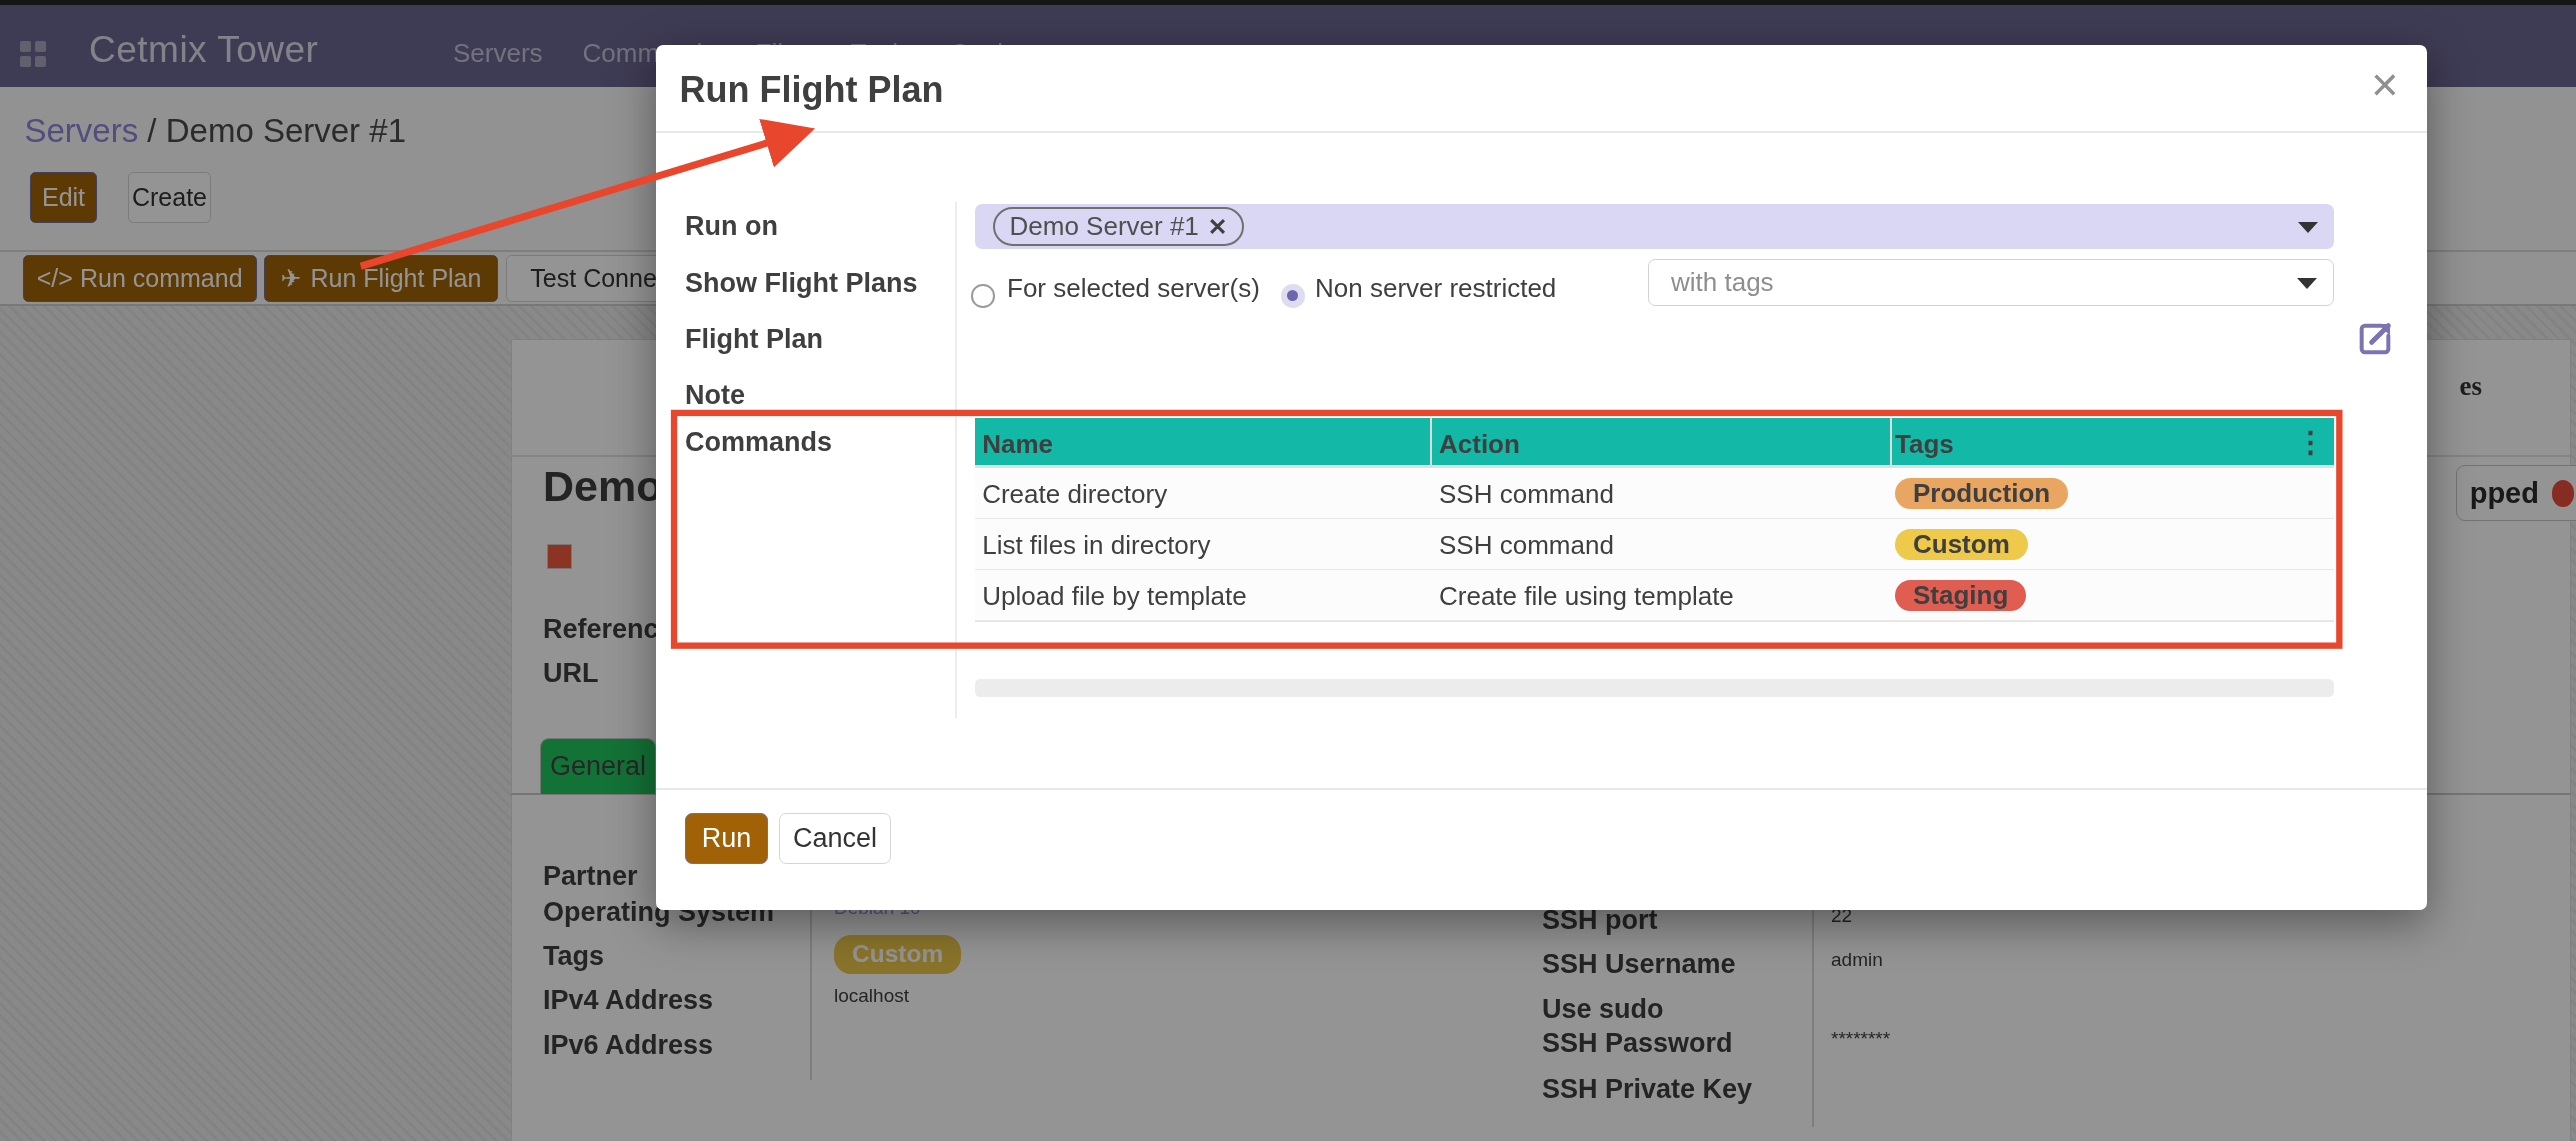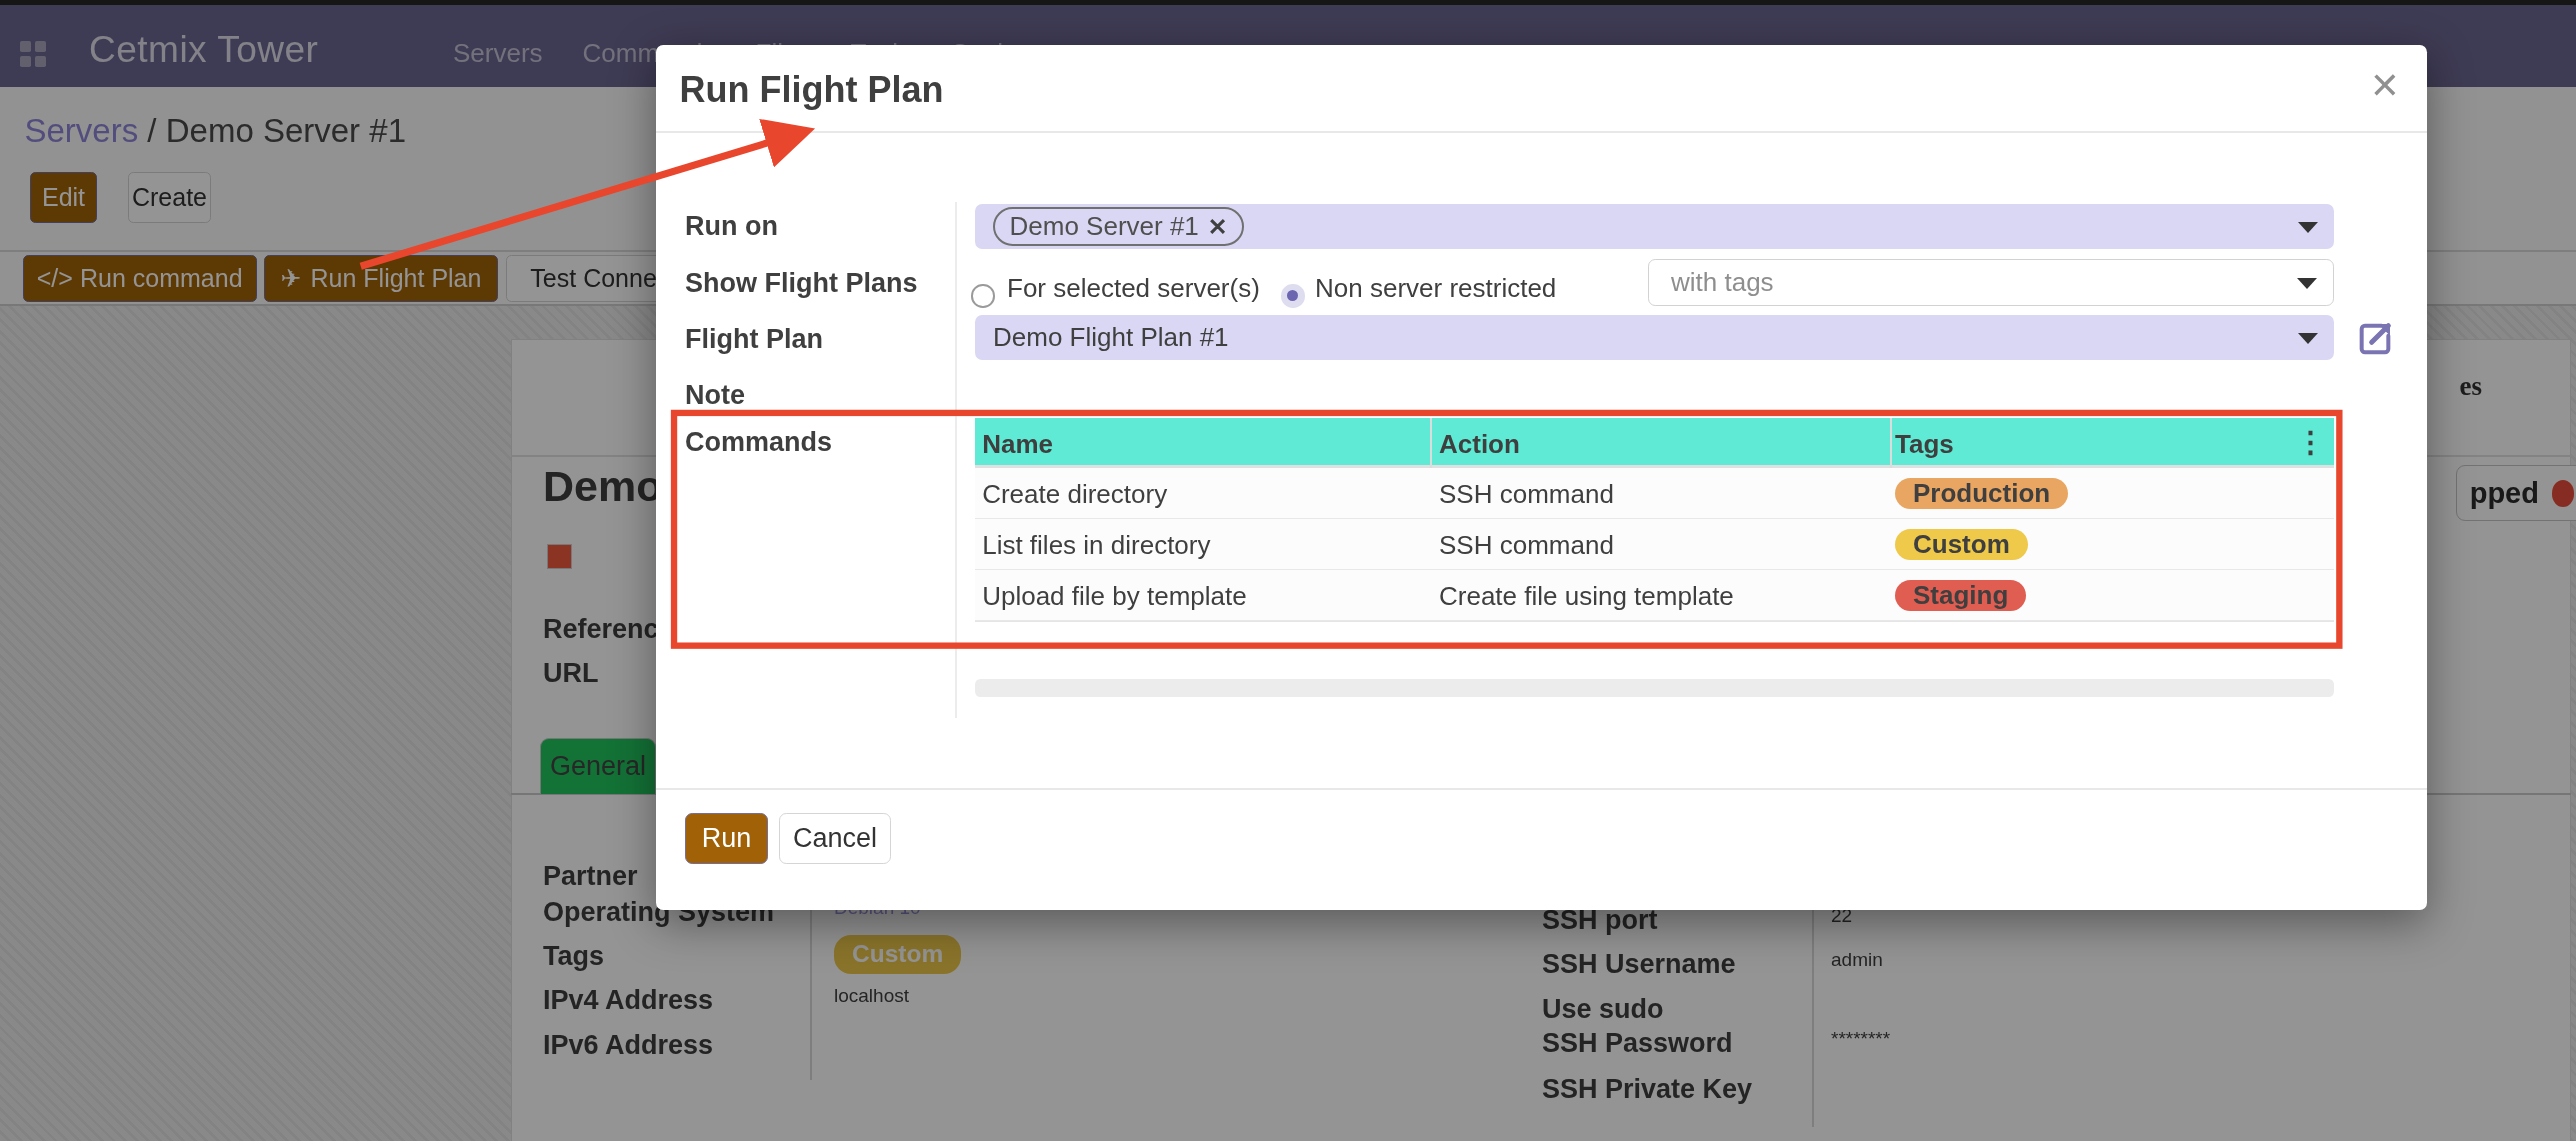--- a/index.html
+++ b/index.html
@@ -72,21 +72,21 @@
   .radio-on::after { content:""; position:absolute; left:6.3px; top:6.3px; width:11px; height:11px; border-radius:50%; background:#6C66B0; }
   .radio-label { position:absolute; font-size:26px; color:#3F3F3F; }
   #tags-input { left:992px; top:214px; width:686px; height:47px; background:#FFFFFF; border:1.8px solid #D2D2D2; border-radius:7.2px; display:flex; align-items:center; padding:0 22px; font-size:26px; color:#8E8E8E; }
   #fp-field { top:270px; }
   #ext-link-icon { left:1699px; top:274px; width:40px; height:40px; }
   #note-value { left:319px; top:333px; font-size:26px; color:#3F3F3F; }
 
   
   #cmd-table { left:319px; top:373px; width:1359px; border-bottom:1.8px solid #E5E5E5; }
   #cmd-table { position:absolute; }
-  .t-header { position:relative; height:50px; background:#5eead4; border-bottom:3.6px solid #E0E0E0; }
+  .t-header { position:relative; height:50px; background:#14b8a6; border-bottom:3.6px solid #E0E0E0; }
   .t-header .th { position:absolute; top:11px; font-size:26px; font-weight:bold; color:#3F3F3F; }
   .col-sep { position:absolute; top:0; width:1.8px; height:50px; background:#DCDCDC; }
   .t-row { position:relative; height:51px; background:#FCFCFC; border-bottom:1.8px solid #E8E8E8; }
   .t-row .td { position:absolute; top:11px; font-size:26px; color:#3F3F3F; }
   .t-row .td-tag { top:10px; }
   .row-pill { display:inline-flex; align-items:center; height:31px; border-radius:15.4px; padding:0 18px; color:#FFFFFF; font-size:23.5px; font-weight:bold; }
   .c-name { left:7.2px; } .c-action { left:464px; } .c-tags { left:920px; }
   #kebab-icon { position:absolute; right:9px; top:7.2px; font-size:29px; font-weight:bold; color:#3F3F3F; letter-spacing:0; }
   #h-scrollbar { left:319px; top:634px; width:1359px; height:18px; background:#ECECEC; border-radius:5.4px; }
   #modal-foot-line { left:0; top:743px; width:1771px; height:1.8px; background:#E8E8E8; }
@@ -198,24 +198,20 @@
     <span class="radio radio-off" style="left:315px; top:239px;"></span>
     <span class="radio-label" style="left:351px; top:228px;">For selected server(s)</span>
     <span class="radio radio-on" style="left:625px; top:239px;"></span>
     <span class="radio-label" style="left:659px; top:228px;">Non server restricted</span>
     <div id="tags-input" class="abs">
       <span>with tags</span>
       <span class="caret"></span>
     </div>
 
     <div class="abs m-label" style="top:279px;">Flight Plan</div>
-    <div id="fp-field" class="abs select-field">
-      <span>Demo Flight Plan #1</span>
-      <span class="caret"></span>
-    </div>
     <svg id="ext-link-icon" class="abs" viewBox="0 0 24 24">
       <path d="M16 4 H6 a2 2 0 0 0 -2 2 v12 a2 2 0 0 0 2 2 h12 a2 2 0 0 0 2 -2 V10" fill="none" stroke="#7A74B2" stroke-width="2.4" stroke-linecap="round"></path>
       <path d="M10 14 L20 4" stroke="#7A74B2" stroke-width="3" stroke-linecap="round"></path>
       <path d="M14 3 h7 v7 z" fill="#7A74B2"></path>
     </svg>
 
     <div class="abs m-label" style="top:335px;">Note</div>
 
     <div class="abs m-label" style="top:382px;">Commands</div>
     <div id="cmd-table">

